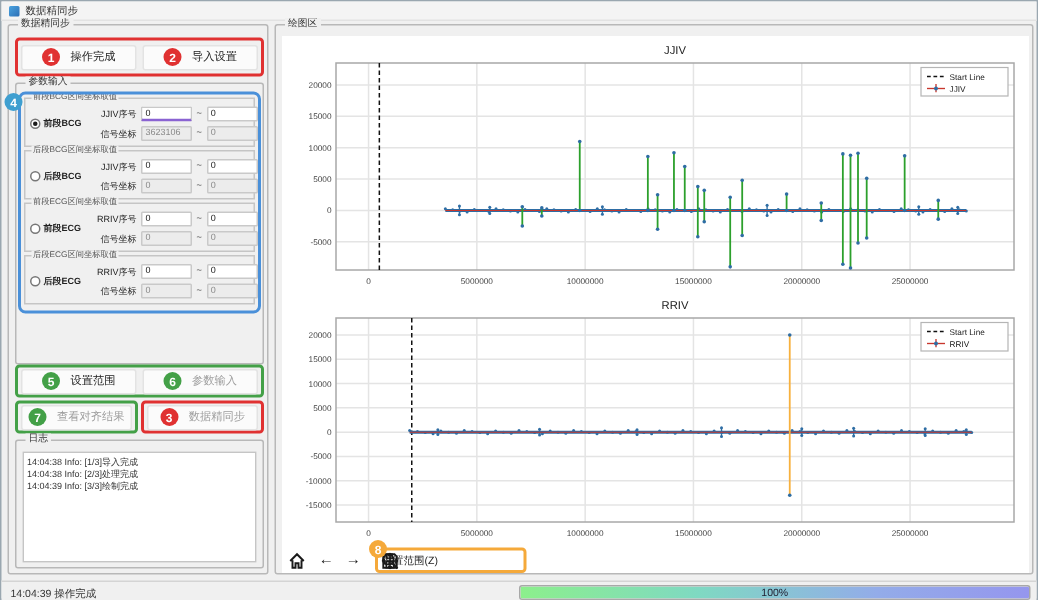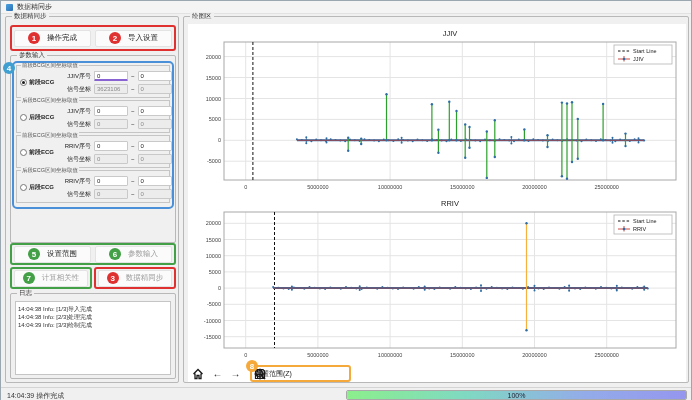--- a/index.html
+++ b/index.html
@@ -187,21 +187,21 @@
         <span>设置范围</span>
       </button>
       <button class="abtn dis">
         <span class="badge green">6</span>
         <span>参数输入</span>
       </button>
     </div>
     <div class="annbox green" style="left:4px; top:250px; width:82px; height:22px;">
       <button class="abtn dis">
         <span class="badge green">7</span>
-        <span>计算相关性</span>
+        <span>查看对齐结果</span>
       </button>
     </div>
     <div class="annbox red" style="left:88px; top:250px; width:82px; height:22px;">
       <button class="abtn dis">
         <span class="badge red">3</span>
         <span>数据精同步</span>
       </button>
     </div>
 
     <div class="grp" style="left:4px; top:276px; width:166px; height:86px;">

